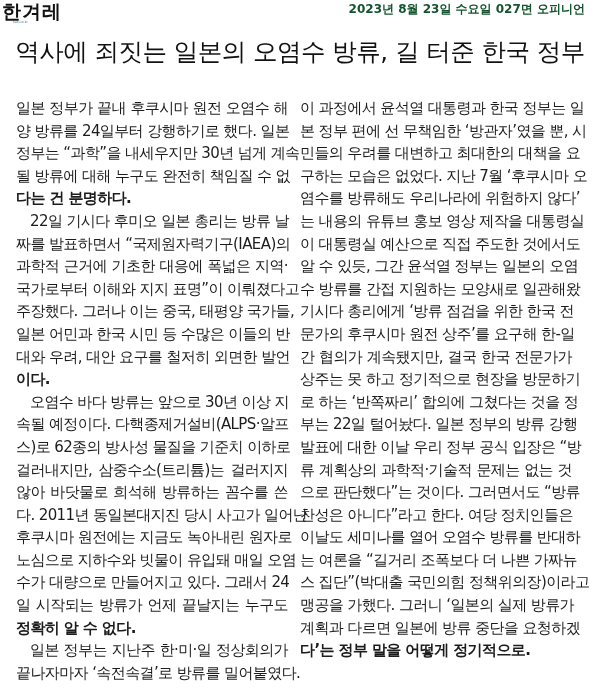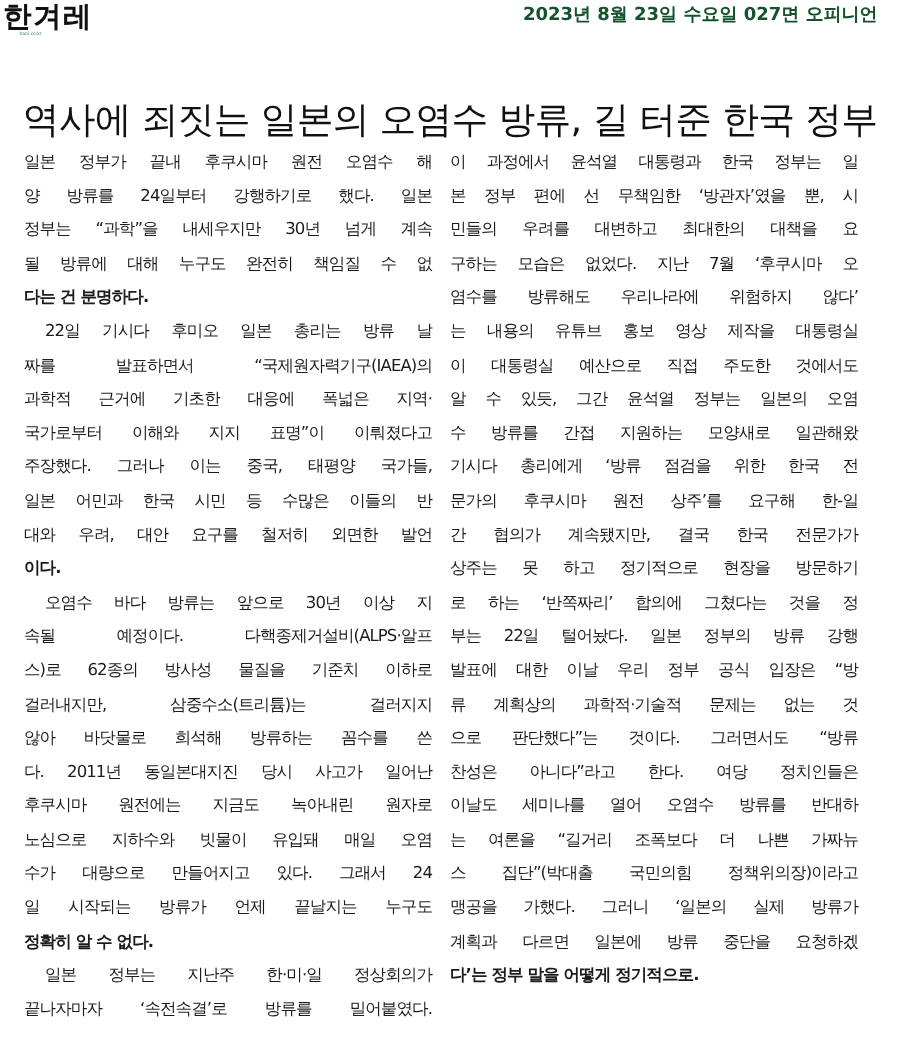--- a/index.html
+++ b/index.html
@@ -6,27 +6,27 @@
   body {
     width: 600px; height: 691px; overflow: hidden; position: relative;
     font-family: "DejaVu Sans", "Liberation Sans", sans-serif; color: #1a1a1a;
   }
   .masthead { position: absolute; left: 0; top: 0; width: 587px; height: 28px; }
   .logo { position: absolute; left: 2px; top: 0px; font-size: 19px; font-weight: bold; letter-spacing: 1px; color: #111; line-height: 22px; }
   .logo-sub { position: absolute; left: 13px; top: 20px; font-size: 3px; color: #2a7a8a; letter-spacing: 0; line-height: 4px; }
   .edition { position: absolute; right: 2px; top: 2px; font-size: 12px; font-weight: bold; color: #14532d; line-height: 14px; white-space: nowrap; }
   .headline {
     position: absolute; left: 0; top: 36px; width: 600px; text-align: center;
-    font-size: 24.5px; line-height: 32px; color: #111; white-space: nowrap; letter-spacing: -0.5px; margin-top: 28px;
+    font-size: 24.5px; line-height: 32px; color: #111; white-space: nowrap; letter-spacing: -0.5px;
   }
   .col { position: absolute; top: 97px; width: 272px; }
   .col.left { left: 16px; }
   .col.right { left: 300px; }
   .line {
-    display: block; height: 22.6px; line-height: 22.6px; font-size: 11px;
+    display: block; height: 22.6px; line-height: 22.6px; font-size: 15px;
     white-space: nowrap; text-align: justify; text-align-last: justify; letter-spacing: -0.6px;
     color: #1c1c1c;
   }
   .line.last { text-align-last: left; font-weight: bold; }
   .line.indent { padding-left: 14px; }
 </style>
 </head>
 <body>
 
 <div class="masthead">

